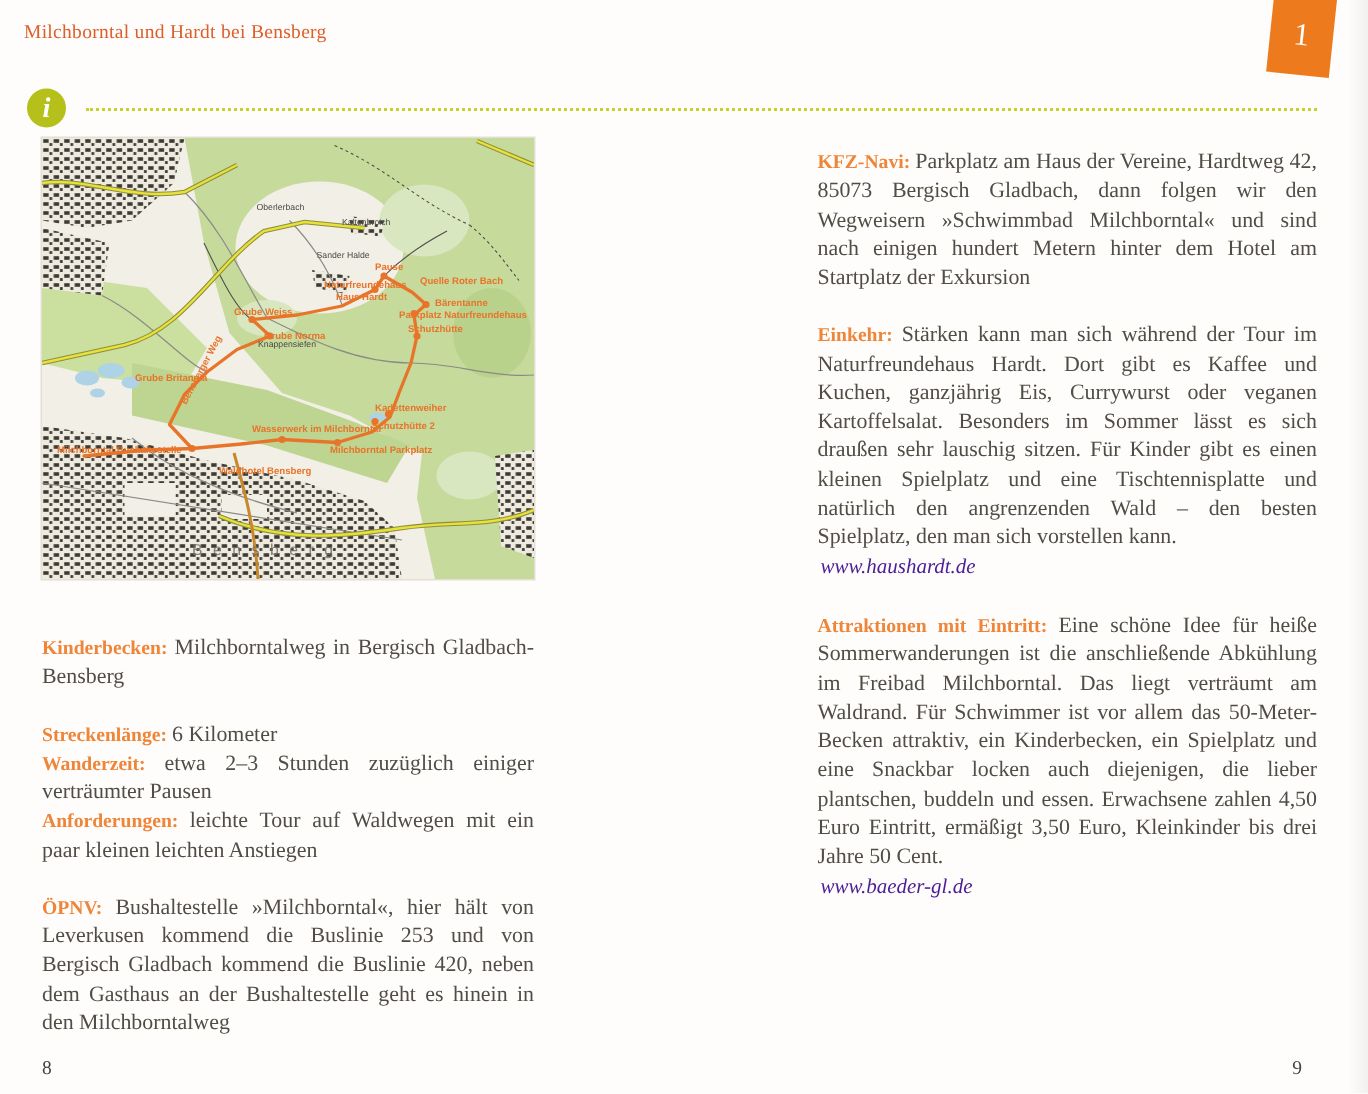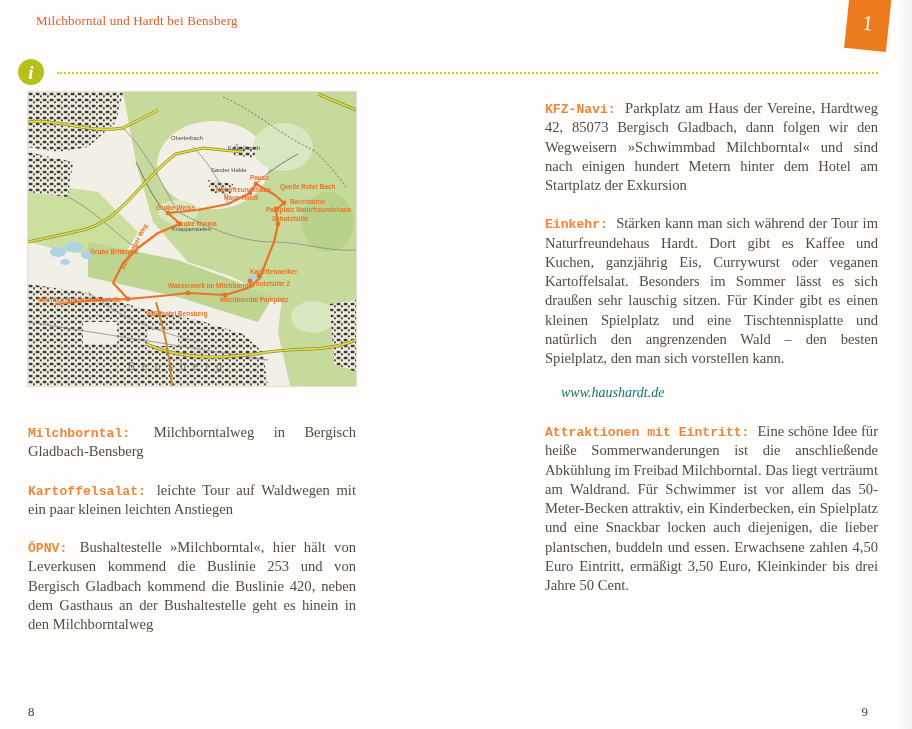--- a/index.html
+++ b/index.html
@@ -3,41 +3,41 @@
 <meta charset="utf-8">
 <style>
   html,body{margin:0;padding:0;}
   body{
     width:912px;height:729px;position:relative;overflow:hidden;
     background:#fefdfb;
     font-family:"Liberation Serif", serif;
   }
   .edge-shade{position:absolute;top:0;right:0;width:14px;height:729px;
     background:linear-gradient(to right, rgba(0,0,0,0), rgba(0,0,0,0.05));pointer-events:none;}
-  .header-title{position:absolute;left:36px;top:13px;font-size:13px;color:#dd5e2a;letter-spacing:.2px;}
+  .header-title{position:absolute;left:16px;top:13px;font-size:13px;color:#dd5e2a;letter-spacing:.2px;}
   .corner-tab{position:absolute;top:-8px;right:23px;width:42px;height:58px;background:#ed7b1e;
     transform:rotate(6deg);display:flex;align-items:center;justify-content:center;
     color:#fff;font-size:21px;padding-top:4px;box-sizing:border-box;}
   .info-row{position:absolute;left:18px;top:59px;right:34px;display:flex;align-items:center;gap:13px;}
   .info-icon{width:26px;height:26px;border-radius:50%;background:#b5c01b;color:#fff;
     font-style:italic;font-weight:bold;font-size:19px;line-height:1;
     display:flex;align-items:center;justify-content:center;flex:0 0 auto;}
   .dotted-rule{flex:1;border-top:2.4px dotted #c7d12f;height:0;margin-top:1px;}
 
   .col-left{position:absolute;left:28px;top:92px;width:328px;}
   .col-right{position:absolute;left:545px;top:99px;width:333px;}
 
   .map-wrap{width:328px;height:294px;outline:1px solid #e3dfd5;}
   .map-wrap svg{display:block;}
 
   .blocks-left{margin-top:37px;}
   .block{margin:0 0 19px 0;}
   .fact{margin:0;font-size:14.6px;line-height:1.32;color:#514d46;text-align:justify;hyphens:auto;}
-  .lbl{font-family:Liberation Mono, monospace;font-weight:bold;font-size:13.1px;color:#ee8538;}
-  .url{margin:16px;font-size:14px;font-style:italic;color:#0f766e;line-height:1.35;}
+  .lbl{font-family:Liberation Serif, serif;font-weight:bold;font-size:13.1px;color:#ee8538;}
+  .url{margin:2px;font-size:14px;font-style:italic;color:#4c1d95;line-height:1.35;}
 
   .pageno{position:absolute;bottom:9px;font-size:13px;color:#45423c;}
   .pageno-left{left:28px;}
   .pageno-right{right:44px;}
 
   
   .ml-route{fill:#e8742a;font:bold 6.4px "Liberation Sans", sans-serif;}
   .ml-place{fill:#4a4a46;font:5.8px "Liberation Sans", sans-serif;}
   .ml-city{fill:#716e67;font:10.5px "Liberation Sans", sans-serif;letter-spacing:7px;opacity:.85;}
 </style>
@@ -160,40 +160,43 @@
           <text x="10" y="210" class="ml-route">Milchborntal Bushaltestelle</text>
           <text x="118" y="224" class="ml-route">Waldhotel Bensberg</text>
           <text x="222" y="182" class="ml-route">Kadettenweiher</text>
           <text x="220" y="194" class="ml-route">Schutzhütte 2</text>
           <text x="100" y="278" class="ml-city">Bensberg</text>
         </g>
     </svg>
   </div>
   <div class="blocks-left" id="left-blocks">
       <div class="block">
-        <p class="fact"><span class="lbl">Milchborntal: </span><span>Milchborntalweg in Bergisch Gladbach-Bensberg</span></p>
+        <p class="fact"><span class="lbl">Kinderbecken: </span><span>Milchborntalweg in Bergisch Gladbach-Bensberg</span></p>
       </div>
       <div class="block">
-        <p class="fact"><span class="lbl">Kartoffelsalat: </span><span>leichte Tour auf Waldwegen mit ein paar kleinen leichten Anstiegen</span></p>
+        <p class="fact"><span class="lbl">Streckenlänge: </span><span>6 Kilometer</span></p>
+        <p class="fact"><span class="lbl">Wanderzeit: </span><span>etwa 2–3 Stunden zuzüglich einiger verträumter Pausen</span></p>
+        <p class="fact"><span class="lbl">Anforderungen: </span><span>leichte Tour auf Waldwegen mit ein paar kleinen leichten Anstiegen</span></p>
       </div>
       <div class="block">
         <p class="fact"><span class="lbl">ÖPNV: </span><span>Bushaltestelle »Milchborntal«, hier hält von Leverkusen kommend die Buslinie 253 und von Bergisch Gladbach kommend die Buslinie 420, neben dem Gasthaus an der Bushaltestelle geht es hinein in den Milchborntalweg</span></p>
       </div>
     </div>
 </div>
 
 <div class="col-right" id="right-blocks">
     <div class="block">
       <p class="fact"><span class="lbl">KFZ-Navi: </span><span>Parkplatz am Haus der Vereine, Hardtweg 42, 85073 Bergisch Gladbach, dann folgen wir den Wegweisern »Schwimmbad Milchborntal« und sind nach einigen hundert Metern hinter dem Hotel am Startplatz der Exkursion</span></p>
     </div>
     <div class="block">
       <p class="fact"><span class="lbl">Einkehr: </span><span>Stärken kann man sich während der Tour im Naturfreundehaus Hardt. Dort gibt es Kaffee und Kuchen, ganzjährig Eis, Currywurst oder veganen Kartoffelsalat. Besonders im Sommer lässt es sich draußen sehr lauschig sitzen. Für Kinder gibt es einen kleinen Spielplatz und eine Tischtennisplatte und natürlich den angrenzenden Wald – den besten Spielplatz, den man sich vorstellen kann.</span></p>
       <p class="url">www.haushardt.de</p>
     </div>
     <div class="block">
       <p class="fact"><span class="lbl">Attraktionen mit Eintritt: </span><span>Eine schöne Idee für heiße Sommerwanderungen ist die anschließende Abkühlung im Freibad Milchborntal. Das liegt verträumt am Waldrand. Für Schwimmer ist vor allem das 50-Meter-Becken attraktiv, ein Kinderbecken, ein Spielplatz und eine Snackbar locken auch diejenigen, die lieber plantschen, buddeln und essen. Erwachsene zahlen 4,50 Euro Eintritt, ermäßigt 3,50 Euro, Kleinkinder bis drei Jahre 50 Cent.</span></p>
+      <p class="url">www.baeder-gl.de</p>
     </div>
   </div>
 
 <div class="pageno pageno-left">8</div>
 <div class="pageno pageno-right">9</div>
 
 <div class="edge-shade"></div>
 
 </body></html>

